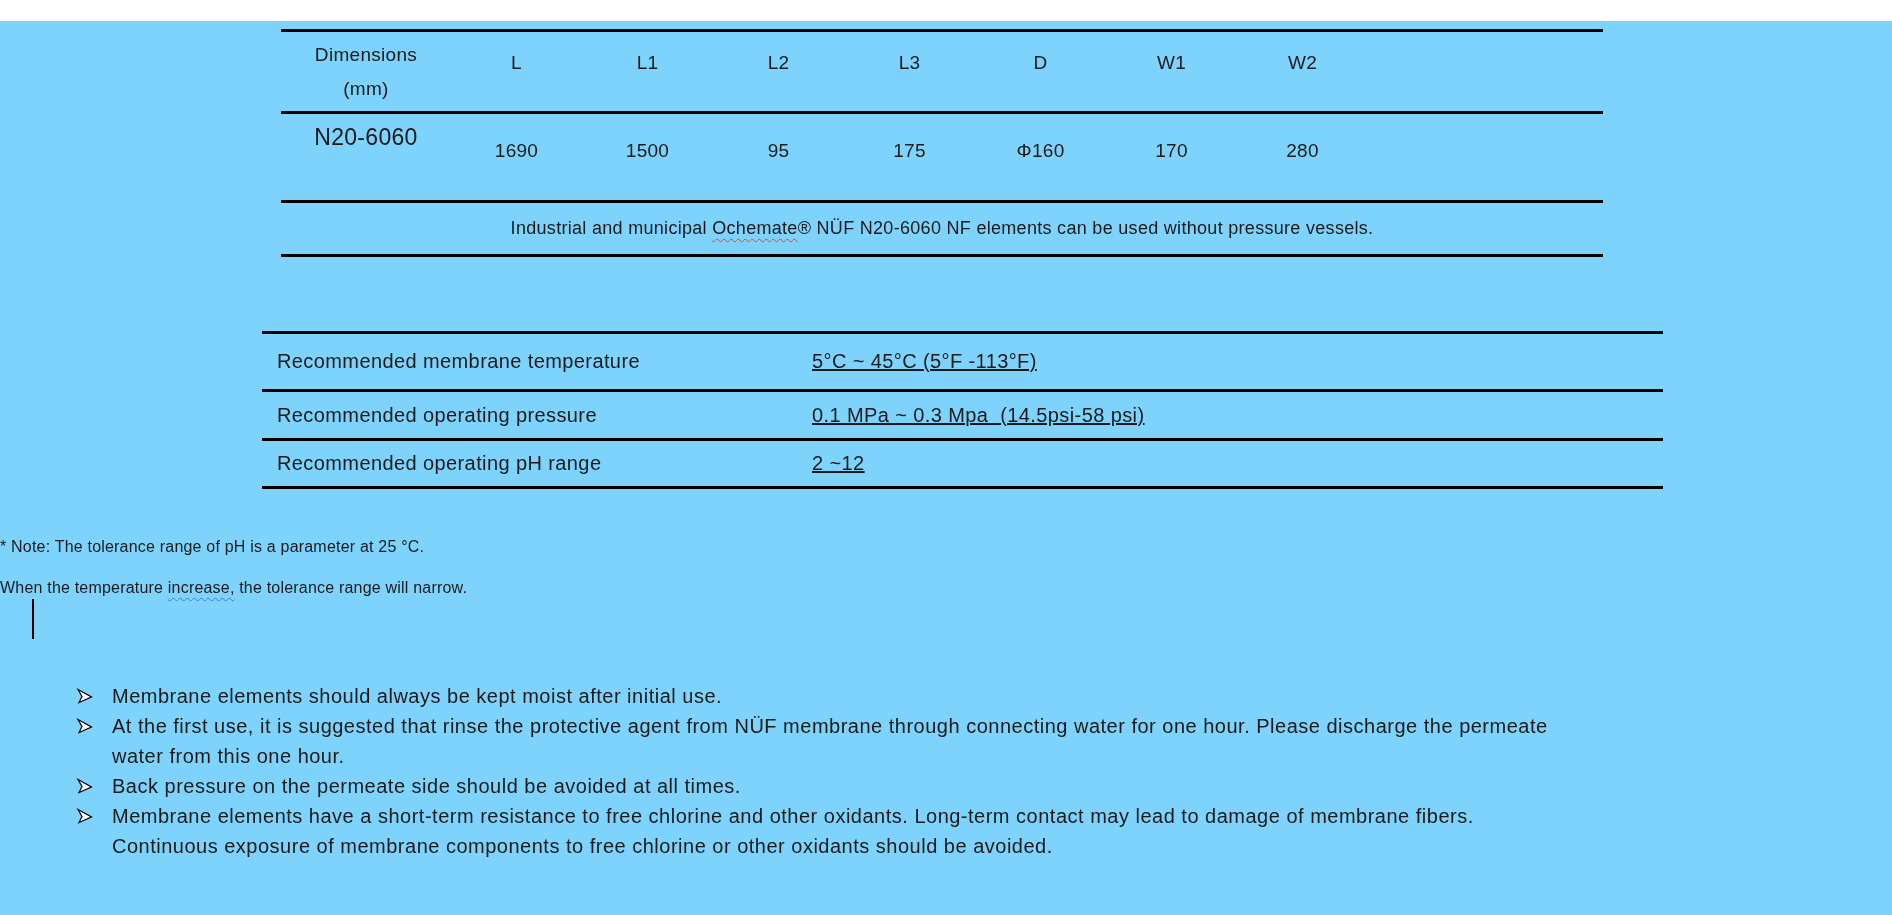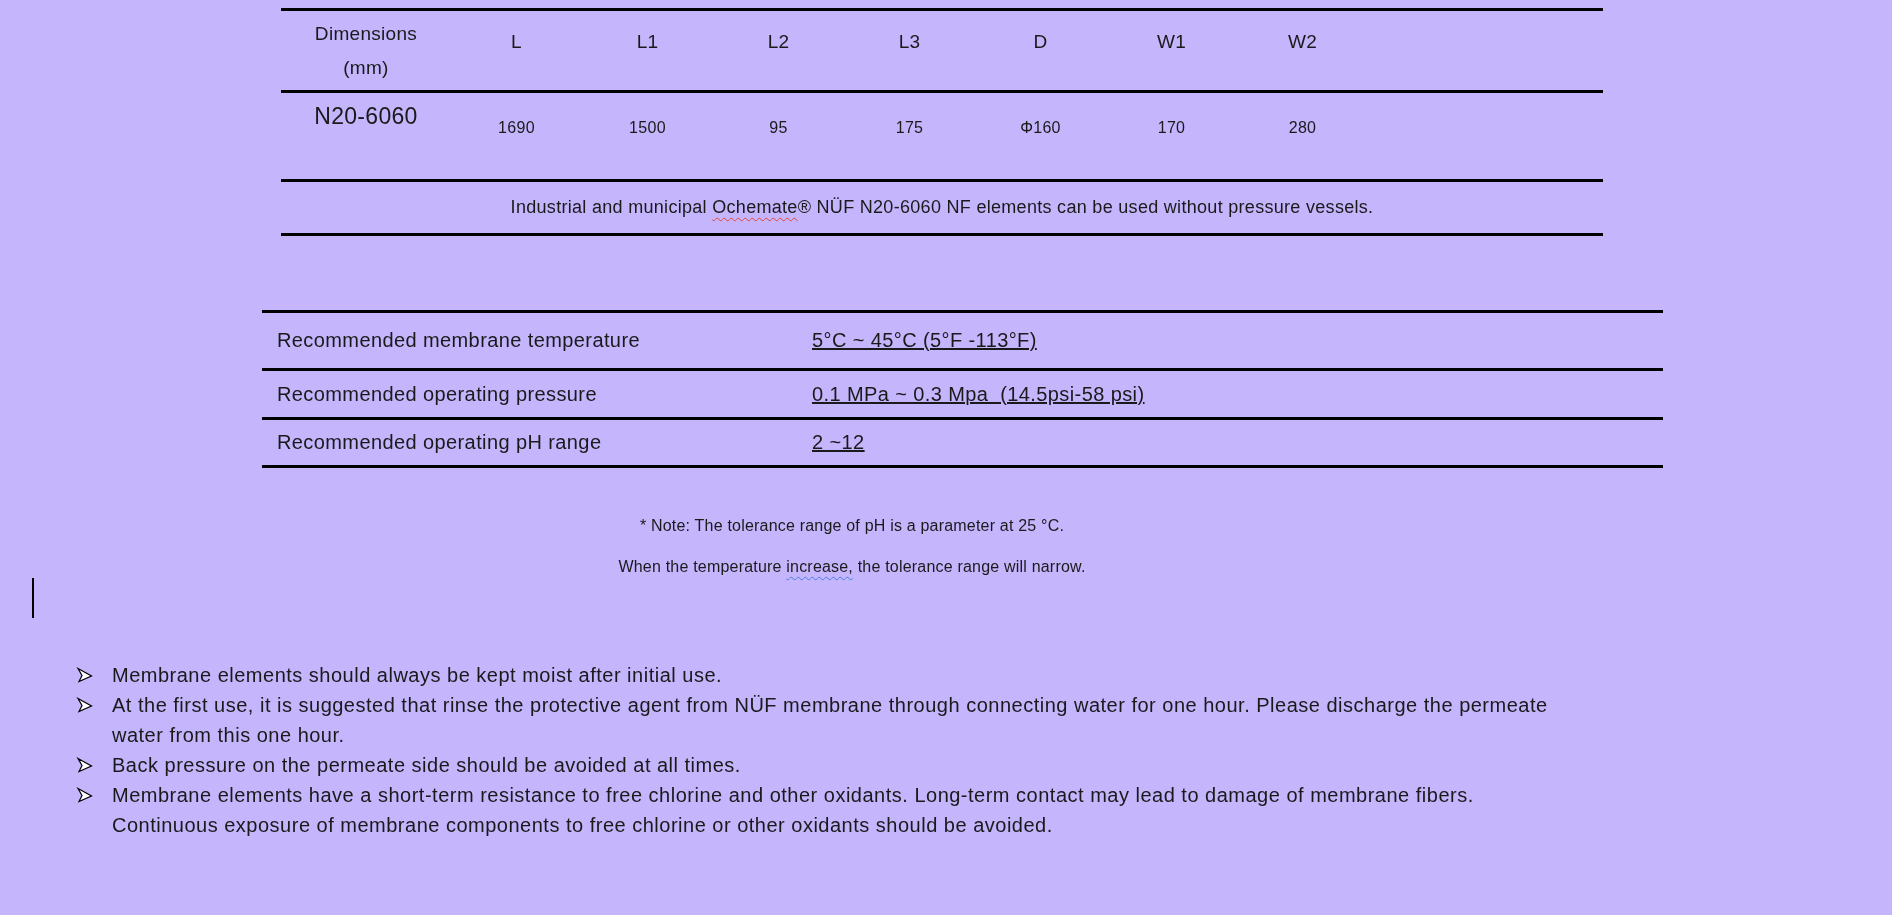--- a/index.html
+++ b/index.html
@@ -1,50 +1,50 @@
 <!DOCTYPE html>
 <html style="--squiggle-red: #e5432e; --squiggle-blue: #4a7edc;"><head>
 <meta charset="utf-8">
 <style>
   * { margin: 0; padding: 0; box-sizing: border-box; }
   html, body { width: 1892px; height: 915px; background: #ffffff; }
   body { font-family: "Liberation Sans", sans-serif; color: #1a1a1a; position: relative; overflow: hidden; }
 
-  .doc-canvas { position: absolute; inset: 0; background: #c4b5fd; }
+  .doc-canvas { position: absolute; inset: 0; background: #7dd3fc; margin-top: 21px; }
 
   table { border-collapse: collapse; position: absolute; table-layout: fixed; }
 
   
   #dims-table { left: 281px; top: 8px; width: 1322px; border-top: 3px solid #000; }
   #dims-table tr.hdr   { border-bottom: 3px solid #000; }
   #dims-table tr.data  { border-bottom: 3px solid #000; }
   #dims-table tr.capr  { border-bottom: 3px solid #000; }
   #dims-table th, #dims-table td { text-align: center; font-weight: normal; letter-spacing: 0.3px; }
   #dims-table tr.hdr  { height: 82px; }
   #dims-table tr.data { height: 89px; }
   #dims-table tr.capr { height: 54px; }
   .dims-head-main { vertical-align: top; padding-top: 6px; font-weight: bold; font-size: 19px; line-height: 34px; }
   .dims-head-col  { vertical-align: top; padding-top: 20px; font-weight: bold; font-size: 19px; }
   .dims-model     { vertical-align: top; padding-top: 10px; font-size: 23px; }
-  .dims-num       { vertical-align: top; padding-top: 26px; font-size: 16px; }
+  .dims-num       { vertical-align: top; padding-top: 26px; font-size: 19px; }
   .dims-caption   { font-size: 18px; letter-spacing: 0.2px; vertical-align: middle; }
 
   
   #op-table { left: 262px; top: 310px; width: 1401px; border-top: 3px solid #000; border-bottom: 3px solid #000; }
   #op-table tr { border-bottom: 3px solid #000; }
   #op-table tr:last-child { border-bottom: none; }
   #op-table td { font-size: 20px; letter-spacing: 0.4px; vertical-align: middle; }
   #op-table tr.r1 { height: 58px; }
   #op-table tr.r2 { height: 49px; }
   #op-table tr.r3 { height: 48px; }
   .op-label { padding-left: 15px; }
   .op-value { padding-left: 10px; text-decoration: underline; }
 
   
-  .notes { position: absolute; left: 0; top: 517px; width: 1704px; text-align: center; font-size: 16px; letter-spacing: 0.2px; }
+  .notes { position: absolute; left: 0; top: 517px; width: 1704px; text-align: left; font-size: 16px; letter-spacing: 0.2px; }
   .notes p.n2 { margin-top: 23px; }
 
   
   .sq-red  { text-decoration: underline; text-decoration-style: wavy; text-decoration-color: var(--squiggle-red, #e5432e); text-decoration-thickness: 1px; text-underline-offset: 4px; }
   .sq-blue { text-decoration: underline; text-decoration-style: wavy; text-decoration-color: var(--squiggle-blue, #4a7edc); text-decoration-thickness: 1px; text-underline-offset: 4px; }
 
   
   .text-caret { position: absolute; left: 32px; top: 578px; width: 2px; height: 40px; background: #000; }
 
   

